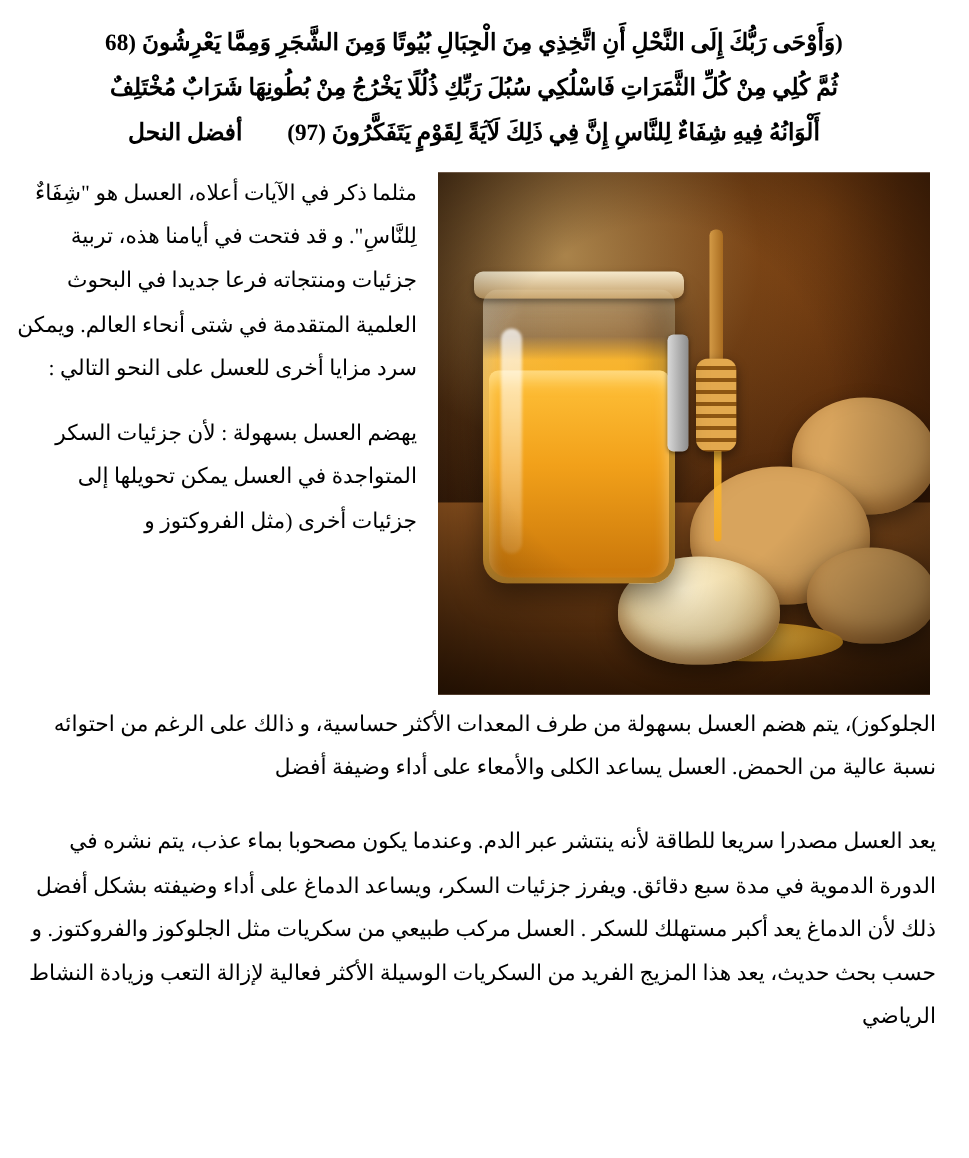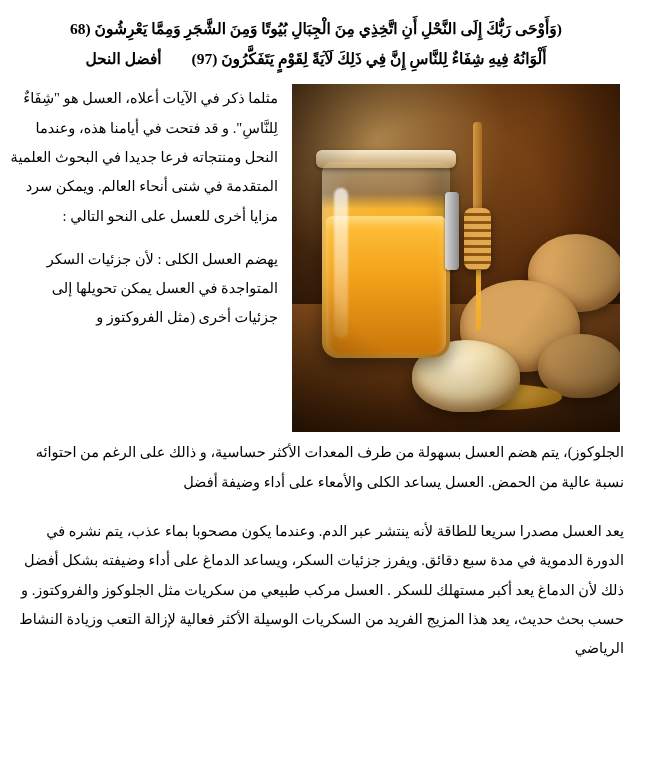--- a/index.html
+++ b/index.html
@@ -209,20 +209,21 @@
   .body-text p { margin: 0 0 20px 0; }
   .body-text p.last { margin-bottom: 0; }
 </style>
 </head>
 <body>
 
 <div class="page">
 
   <div class="quran">
     <div class="line">(وَأَوْحَى رَبُّكَ إِلَى النَّحْلِ أَنِ اتَّخِذِي مِنَ الْجِبَالِ بُيُوتًا وَمِنَ الشَّجَرِ وَمِمَّا يَعْرِشُونَ (68</div>
+    <div class="line">ثُمَّ كُلِي مِنْ كُلِّ الثَّمَرَاتِ فَاسْلُكِي سُبُلَ رَبِّكِ ذُلُلًا يَخْرُجُ مِنْ بُطُونِهَا شَرَابٌ مُخْتَلِفٌ</div>
     <div class="line">
       <span>أَلْوَانُهُ فِيهِ شِفَاءٌ لِلنَّاسِ إِنَّ فِي ذَلِكَ لَآيَةً لِقَوْمٍ يَتَفَكَّرُونَ (97)</span>
       <span class="surah">أفضل النحل</span>
     </div>
   </div>
 
   <div class="media-row">
 
     <div class="photo">
       <div class="bg"></div>
@@ -240,22 +241,22 @@
       <div class="jar">
         <div class="honey"></div>
         <div class="shine"></div>
         <div class="lip"></div>
         <div class="clasp"></div>
       </div>
       <div class="vignette"></div>
     </div>
 
     <div class="side-text">
-      <p>مثلما ذكر في الآيات أعلاه، العسل هو "شِفَاءٌ لِلنَّاسِ". و قد فتحت في أيامنا هذه، وعندما النحل ومنتجاته فرعا جديدا في البحوث العلمية المتقدمة في شتى أنحاء العالم. ويمكن سرد مزايا أخرى للعسل على النحو التالي :</p>
-      <p>يهضم العسل الكلى : لأن جزئيات السكر المتواجدة في العسل يمكن تحويلها إلى جزئيات أخرى (مثل الفروكتوز و</p>
+      <p>مثلما ذكر في الآيات أعلاه، العسل هو "شِفَاءٌ لِلنَّاسِ". و قد فتحت في أيامنا هذه، تربية جزئيات ومنتجاته فرعا جديدا في البحوث العلمية المتقدمة في شتى أنحاء العالم. ويمكن سرد مزايا أخرى للعسل على النحو التالي :</p>
+      <p>يهضم العسل بسهولة : لأن جزئيات السكر المتواجدة في العسل يمكن تحويلها إلى جزئيات أخرى (مثل الفروكتوز و</p>
     </div>
 
   </div>
 
   <div class="body-text">
     <p>الجلوكوز)، يتم هضم العسل بسهولة من طرف المعدات الأكثر حساسية، و ذالك على الرغم من احتوائه نسبة عالية من الحمض. العسل يساعد الكلى والأمعاء على أداء وضيفة أفضل</p>
     <p class="last">يعد العسل مصدرا سريعا للطاقة لأنه ينتشر عبر الدم. وعندما يكون مصحوبا بماء عذب، يتم نشره في الدورة الدموية في مدة سبع دقائق. ويفرز جزئيات السكر، ويساعد الدماغ على أداء وضيفته بشكل أفضل ذلك لأن الدماغ يعد أكبر مستهلك للسكر . العسل مركب طبيعي من سكريات مثل الجلوكوز والفروكتوز. و حسب بحث حديث،  يعد هذا المزيج الفريد من السكريات الوسيلة الأكثر فعالية لإزالة التعب وزيادة النشاط الرياضي</p>
   </div>
 
 </div>

